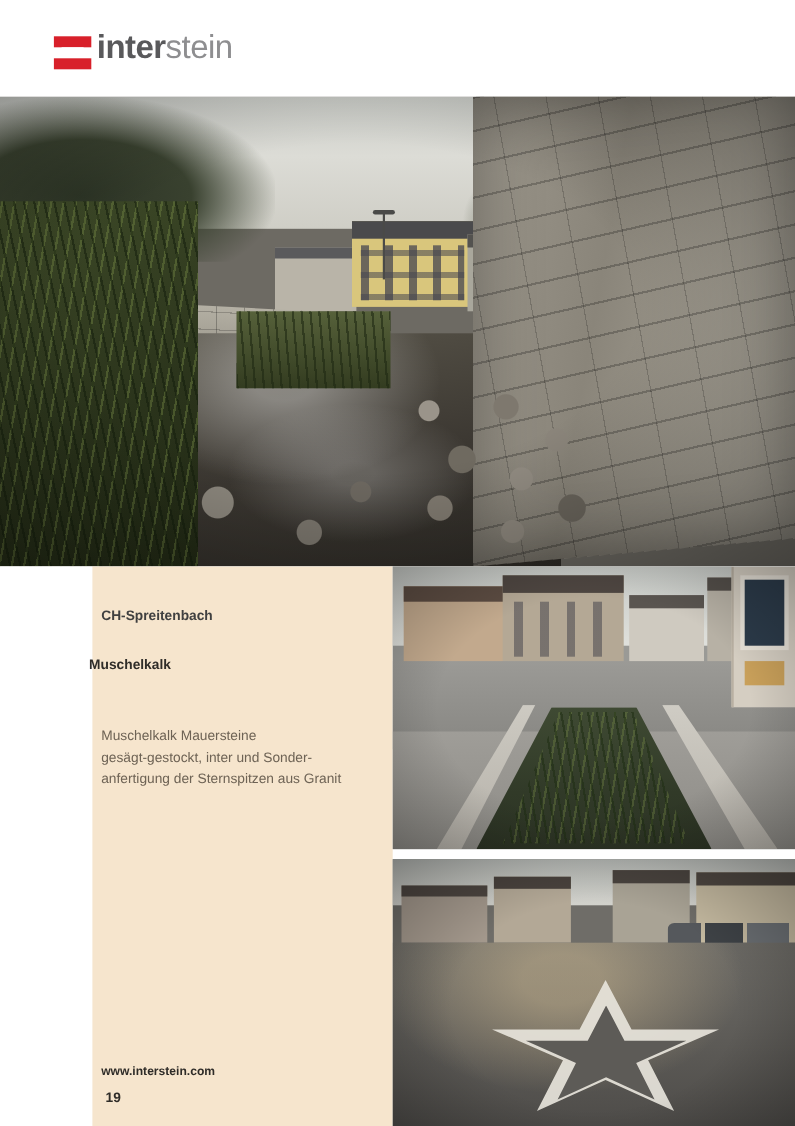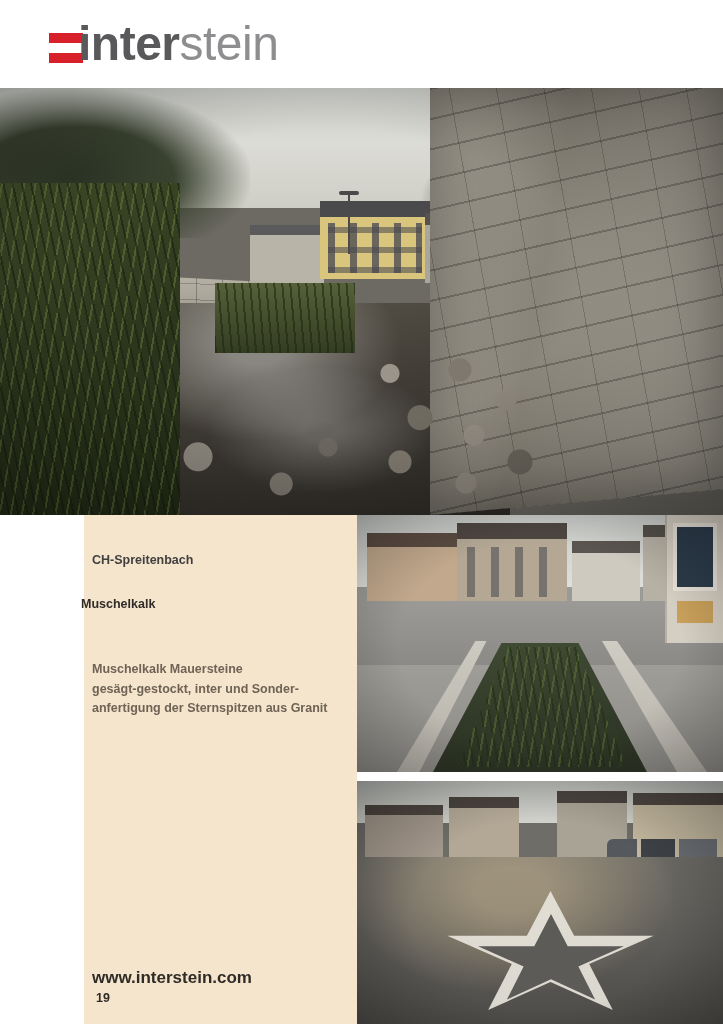--- a/index.html
+++ b/index.html
@@ -39,22 +39,22 @@
     height: 10px;
   }
   .logo-mark .bar.top { top: 0; }
   .logo-mark .bar.bottom { top: 20px; }
   .logo-mark .bar.mid {
     top: 10px; left: 7px; width: 20px; height: 10px;
     background: #ffffff;
   }
   .logo-text {
     position: absolute;
-    left: 78px; top: 22px;
-    font-size: 48px;
+    left: 88px; top: 22px;
+    font-size: 30px;
     letter-spacing: -0.5px;
     font-weight: 700;
     color: #59595b;
     line-height: 44px;
   }
   .logo-text .light { font-weight: 400; color: #8e8e90; }
 
   
   .hero {
     position: absolute;
@@ -217,27 +217,27 @@
   .material-value {
     top: 80px;
     font-size: 12.5px;
     font-weight: 700;
     line-height: 19px;
     color: #2f2c28;
   }
   .desc-value {
     top: 145px;
     font-size: 12.5px;
-    font-weight: 700;
+    font-weight: 400;
     line-height: 19.5px;
     color: #6e6355;
   }
   .kontakt-value {
     top: 453px;
-    font-size: 17px;
+    font-size: 11px;
     font-weight: 700;
     color: #2f2c28;
   }
   .referenz-value {
     top: 476px;
     font-size: 12.5px;
     font-weight: 700;
     color: #2f2c28;
   }
 

